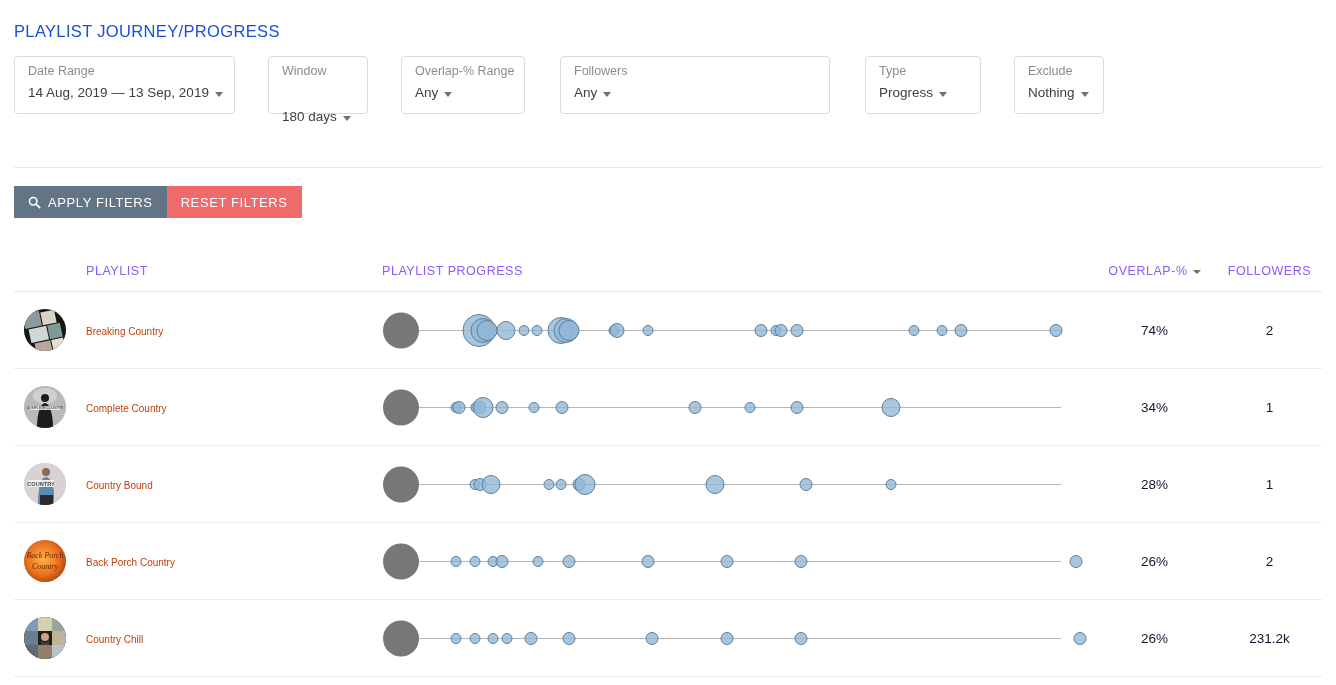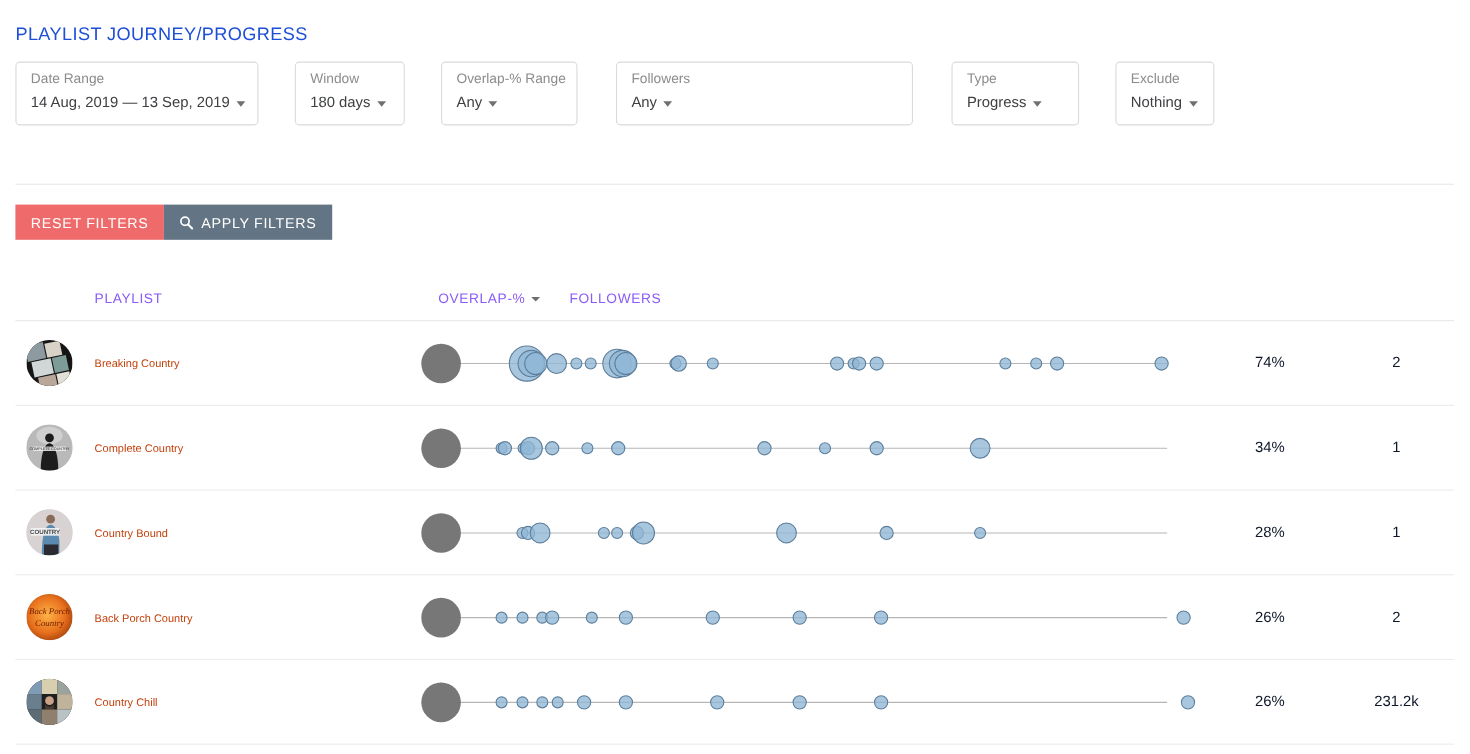--- a/index.html
+++ b/index.html
@@ -65,21 +65,21 @@
     width: 0; height: 0;
     margin-left: 6px;
     margin-top: 3px;
     border-left: 4.5px solid transparent;
     border-right: 4.5px solid transparent;
     border-top: 5px solid #6f7073;
   }
 
   
   .f-date     { width: 221px; }
-  .f-window   { width: 100px; }
+  .f-window   { width: 100px; gap: 24px; }
   .f-overlap  { width: 124px; }
   .f-followers{ width: 270px; }
   .f-type     { width: 116px; }
   .f-exclude  { width: 90px; margin-right: 0; }
 
   .gap-lg { margin-right: 33px; }
   .gap-xl { margin-right: 35px; }
 
   
   .hr-top {
@@ -250,39 +250,40 @@
       <span class="filter-value">Nothing</span>
       <span class="caret"></span>
     </span>
   </div>
 
 </div>
 
 <div class="hr-top"></div>
 
 <div class="actions">
-  <button class="btn btn-reset">
-    <span>RESET FILTERS</span>
-  </button>
   <button class="btn btn-apply">
     <span class="mag">
       <svg width="13" height="13" viewBox="0 0 16 16">
         <circle cx="6.4" cy="6.4" r="4.6" fill="none" stroke="#ffffff" stroke-width="1.9"></circle>
         <line x1="9.9" y1="9.9" x2="14.4" y2="14.4" stroke="#ffffff" stroke-width="2.2" stroke-linecap="round"></line>
       </svg>
     </span>
     <span>APPLY FILTERS</span>
   </button>
+  <button class="btn btn-reset">
+    <span>RESET FILTERS</span>
+  </button>
 </div>
 
 <div class="table">
 
   <div class="thead">
     <div class="th col-avatar"></div>
     <div class="th col-playlist">PLAYLIST</div>
+    <div class="th col-progress">PLAYLIST PROGRESS</div>
     <div class="th col-overlap">
       <span>OVERLAP-%</span>
       <span class="caret-sm"></span>
     </div>
     <div class="th col-followers">FOLLOWERS</div>
   </div>
 
   <div id="rows-container">
       <div class="row">
         <div class="col-avatar avatar-cell">

